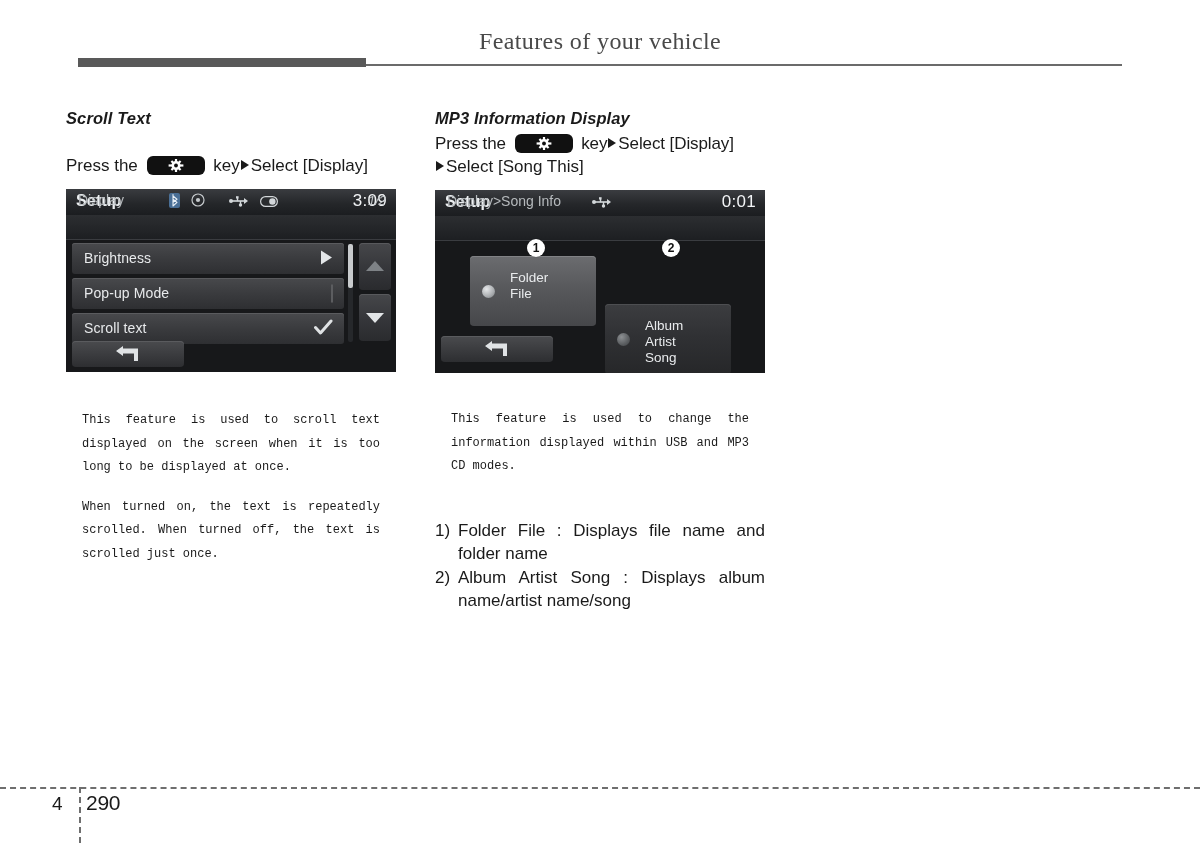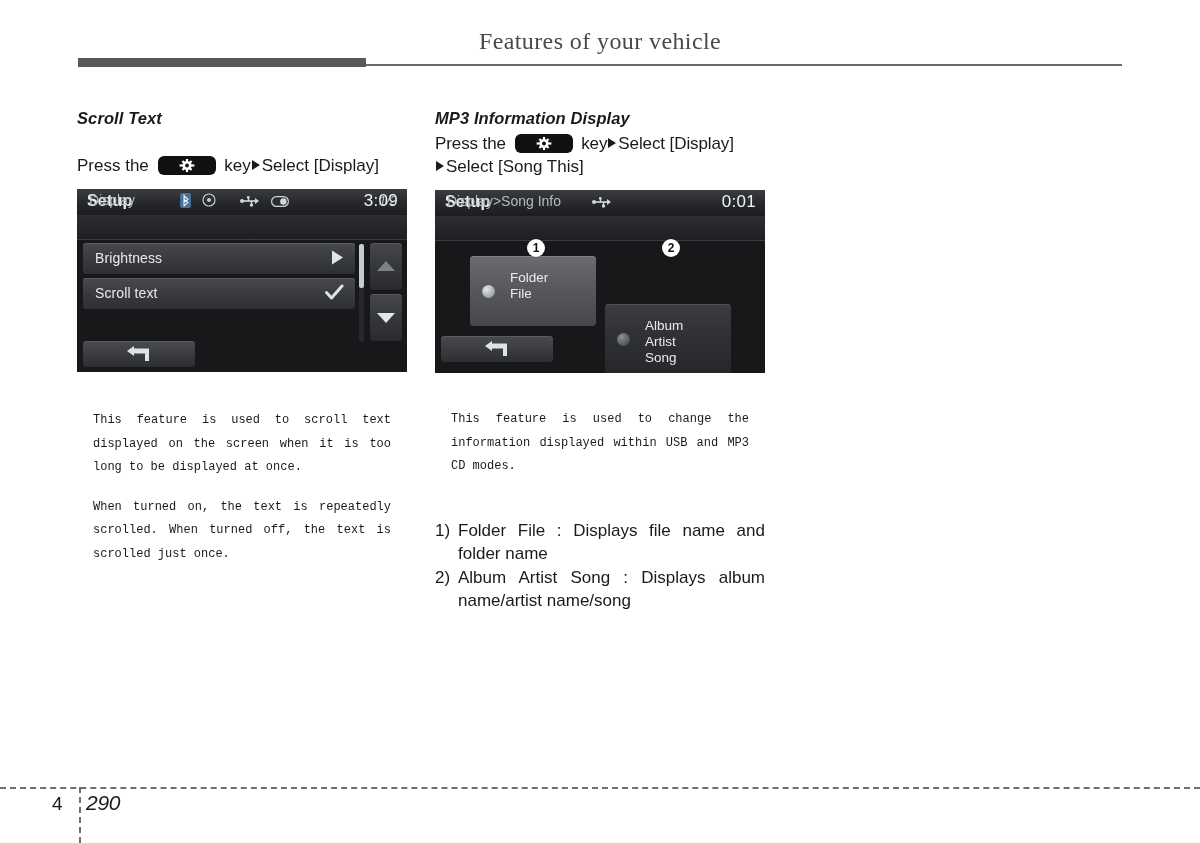--- a/index.html
+++ b/index.html
@@ -49,21 +49,21 @@
     height: 2px;
     background: #6b6b6b;
   }
 
   
   .column {
     position: absolute;
     top: 108px;
     width: 330px;
   }
-  #col-left  { left: 77px; }
+  #col-left  { left: 66px; }
   #col-right { left: 435px; }
 
   .section-heading {
     font-size: 16.5px;
     font-weight: bold;
     font-style: italic;
     color: #1a1a1a;
     letter-spacing: 0.1px;
     margin: 0 0 0 0;
     line-height: 20px;
@@ -316,21 +316,20 @@
     left: 52px; top: 793px;
     font-size: 19px;
     color: #1a1a1a;
   }
   #footer-pagenum {
     position: absolute;
     left: 86px; top: 791px;
     font-size: 21px;
     color: #1a1a1a;
     letter-spacing: -0.3px;
-    font-style: italic;
   }
 </style>
 </head>
 <body>
 
 <div id="page-header">
   <div id="page-header-title">Features of your vehicle</div>
   <div id="header-rule-thick"></div>
   <div id="header-rule-thin"></div>
 </div>
@@ -413,20 +412,26 @@
 
       <div class="hu-row">
         <span class="hu-row-label">Brightness</span>
         <span class="hu-row-ind">
           <svg width="14" height="17" viewBox="0 0 14 17">
               <polygon points="2,1.5 13,8.5 2,15.5" fill="#e3e6e8"></polygon>
             </svg>
         </span>
       </div>
 
+      <div class="hu-row">
+        <span class="hu-row-label">Pop-up Mode</span>
+        <span class="hu-row-ind" style="top:7px">
+          <span class="hu-checkbox-empty"></span>
+        </span>
+      </div>
 
       <div class="hu-row">
         <span class="hu-row-label">Scroll text</span>
         <span class="hu-row-ind">
           <svg width="19" height="17" viewBox="0 0 19 17">
             <polyline points="1.5,8.5 6.5,14 17,2" fill="none" stroke="#dfe2e4" stroke-width="3" stroke-linecap="round" stroke-linejoin="round"></polyline>
           </svg>
         </span>
       </div>
     </div>

